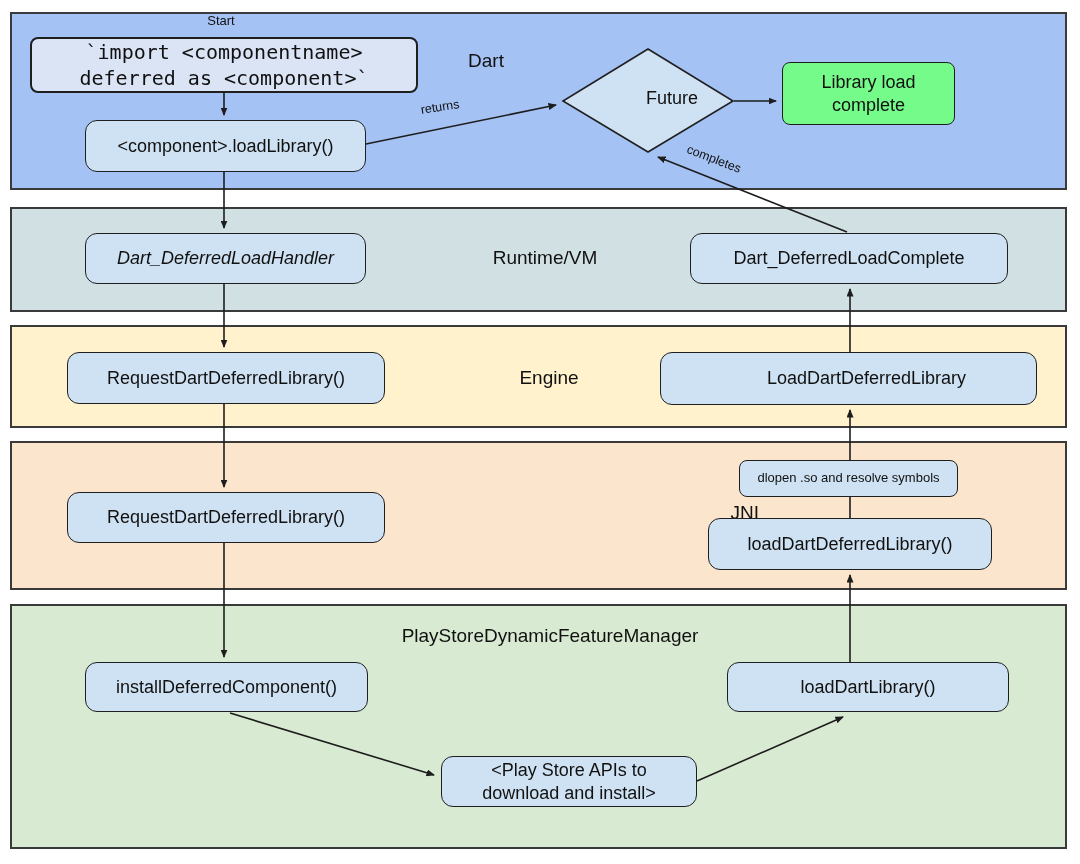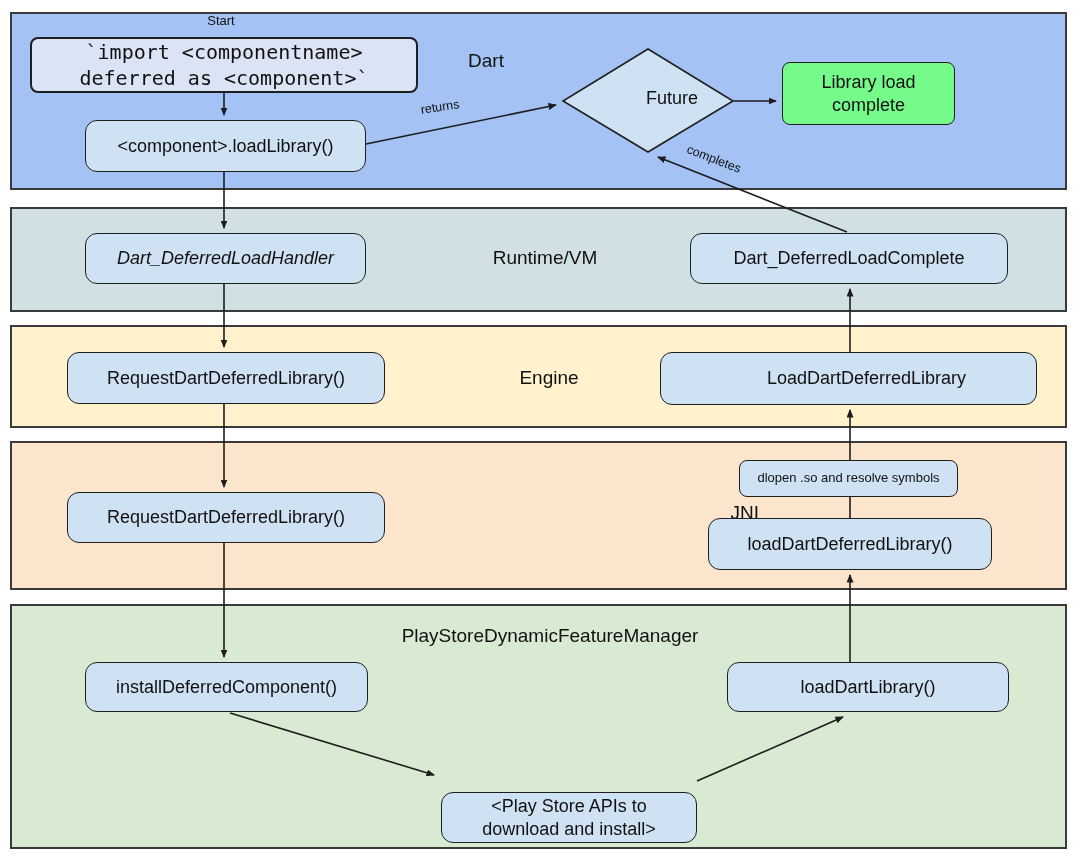--- a/index.html
+++ b/index.html
@@ -27,21 +27,21 @@
     position:absolute;box-sizing:border-box;display:flex;align-items:center;justify-content:center;
     background:var(--node-fill);border:1.6px solid var(--node-border);
     font-size:18px;line-height:1.25;text-align:center;
   }
   .rounded{border-radius:12px;}
   .sharp{border-radius:8px;}
   .mono{
     font-family:"DejaVu Sans Mono",monospace;font-size:20px;line-height:1.3;
     white-space:pre-line;background:var(--import-fill);
   }
-  .prewrap{white-space:pre-line;margin-top:36px;}
+  .prewrap{white-space:pre-line;}
   .success{background:var(--success-fill);border-width:1.8px;}
   .small-note{font-size:13px;}
   .floating-label{position:absolute;font-size:13px;text-align:center;color:var(--text);}
   .edge-label{position:absolute;font-size:12.5px;text-align:center;color:var(--text);}
   .overlay{position:absolute;left:0;top:0;width:1080px;height:864px;pointer-events:none;}
   .overlay .arrow{stroke:var(--arrow);stroke-width:1.6;fill:none;}
   .overlay .head{fill:var(--arrow);}
   .overlay .diamond{fill:var(--node-fill);stroke:var(--node-border);stroke-width:1.6;}
   .diamond-text{
     position:absolute;left:598px;top:88px;width:100px;text-align:right;font-size:18px;

